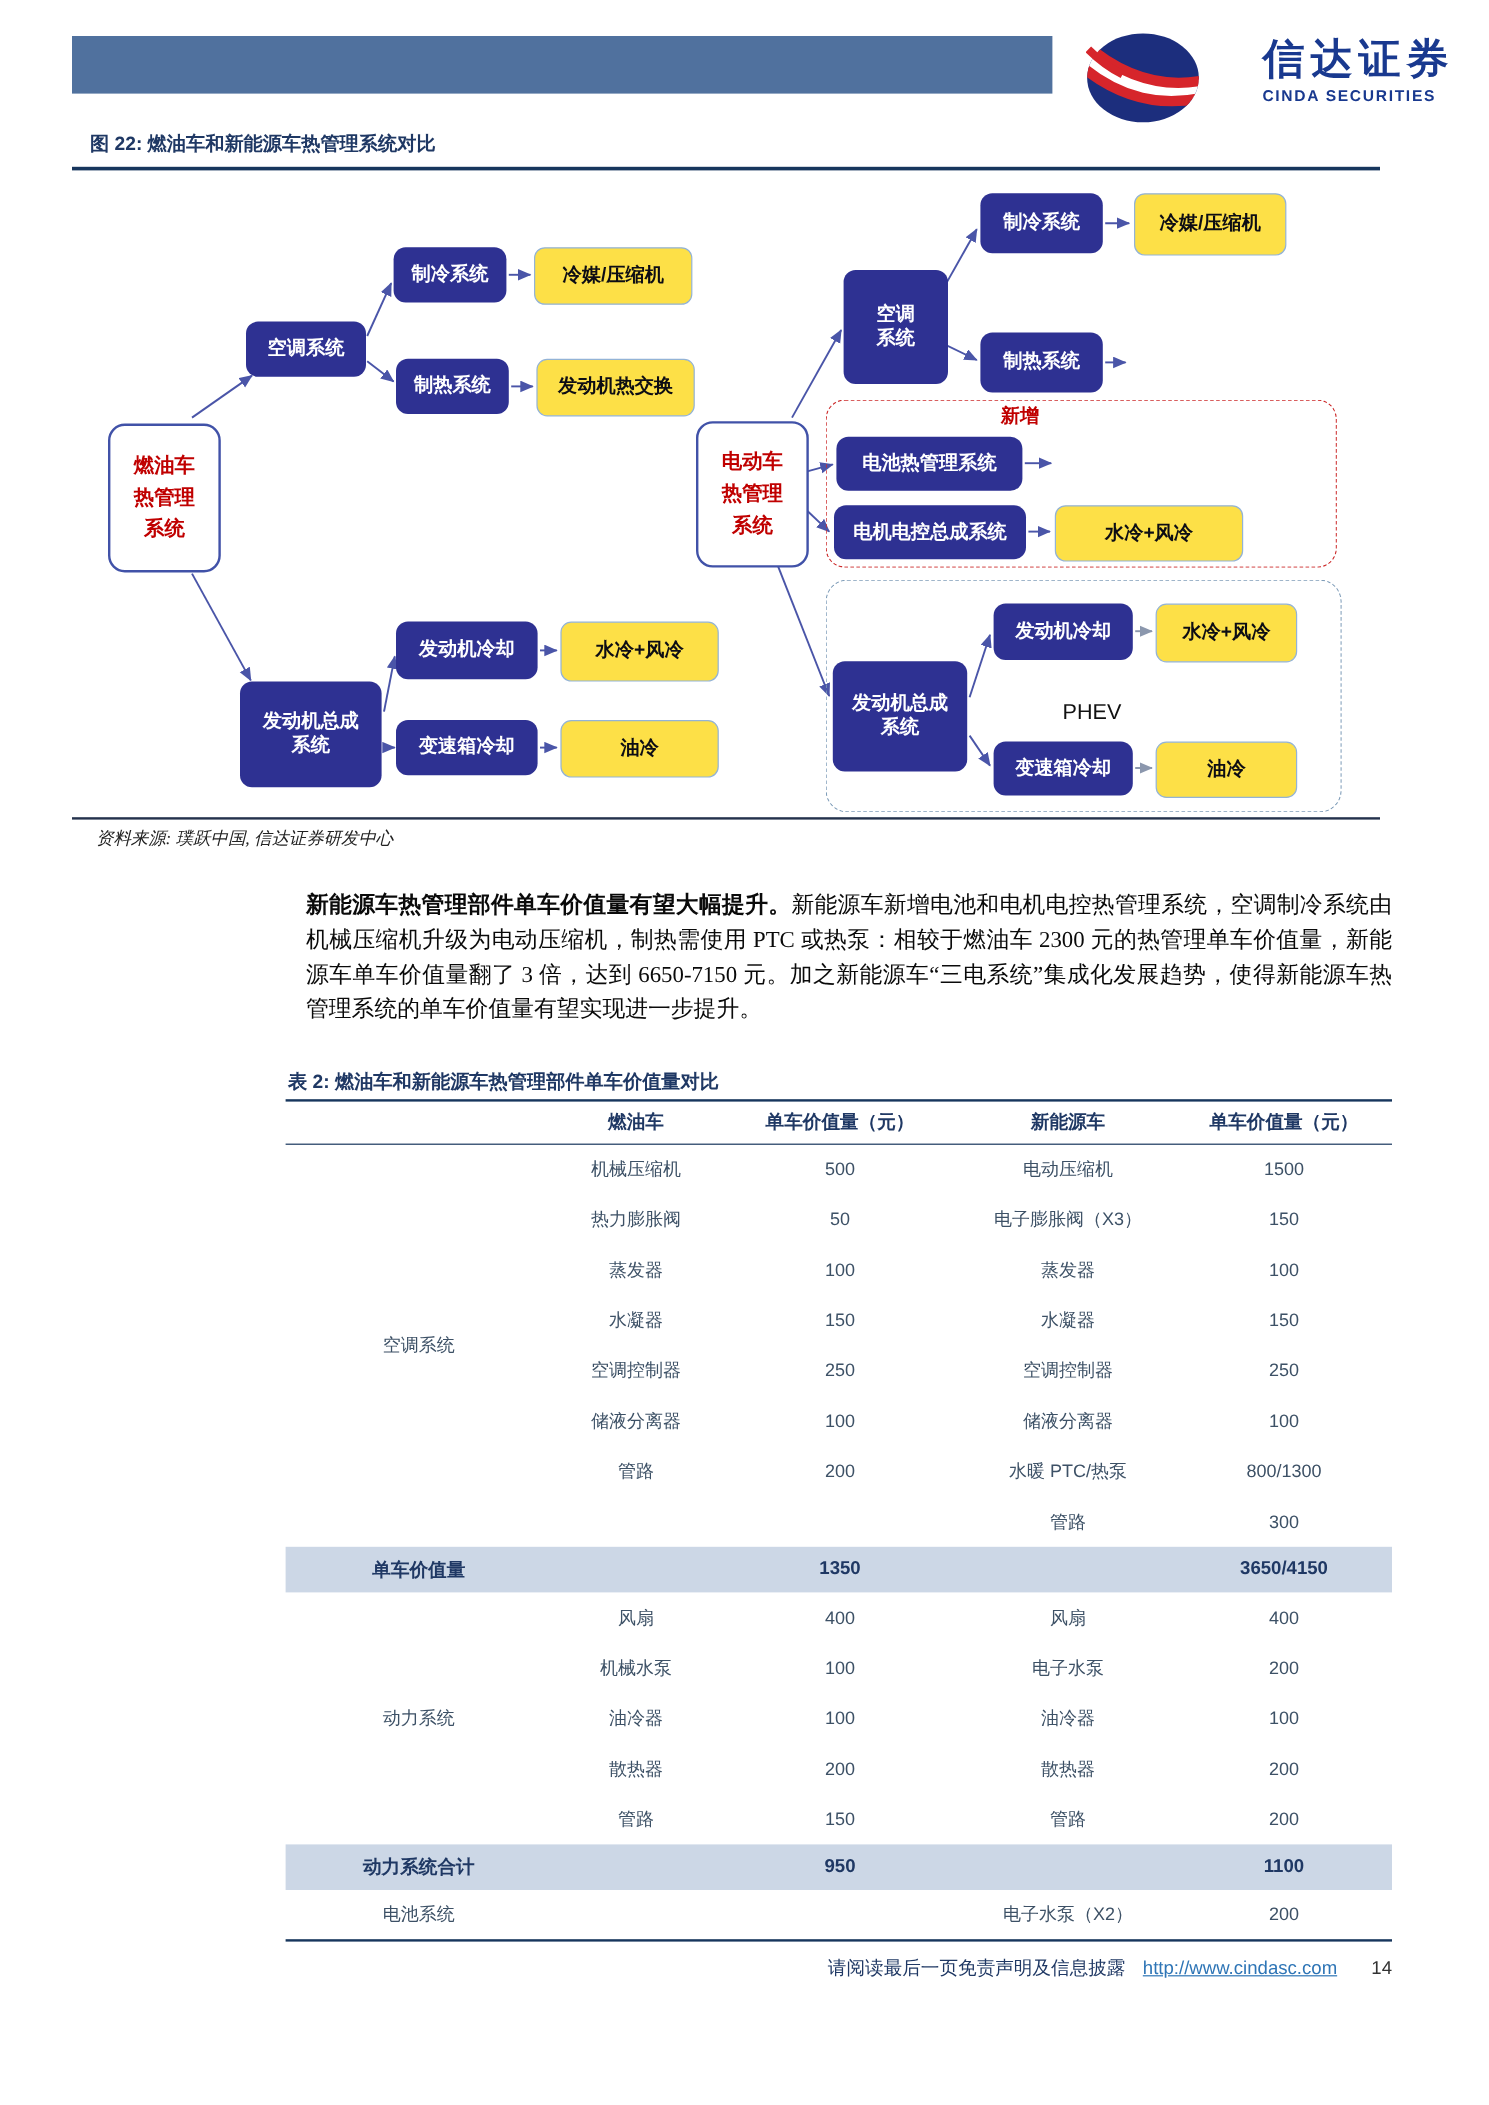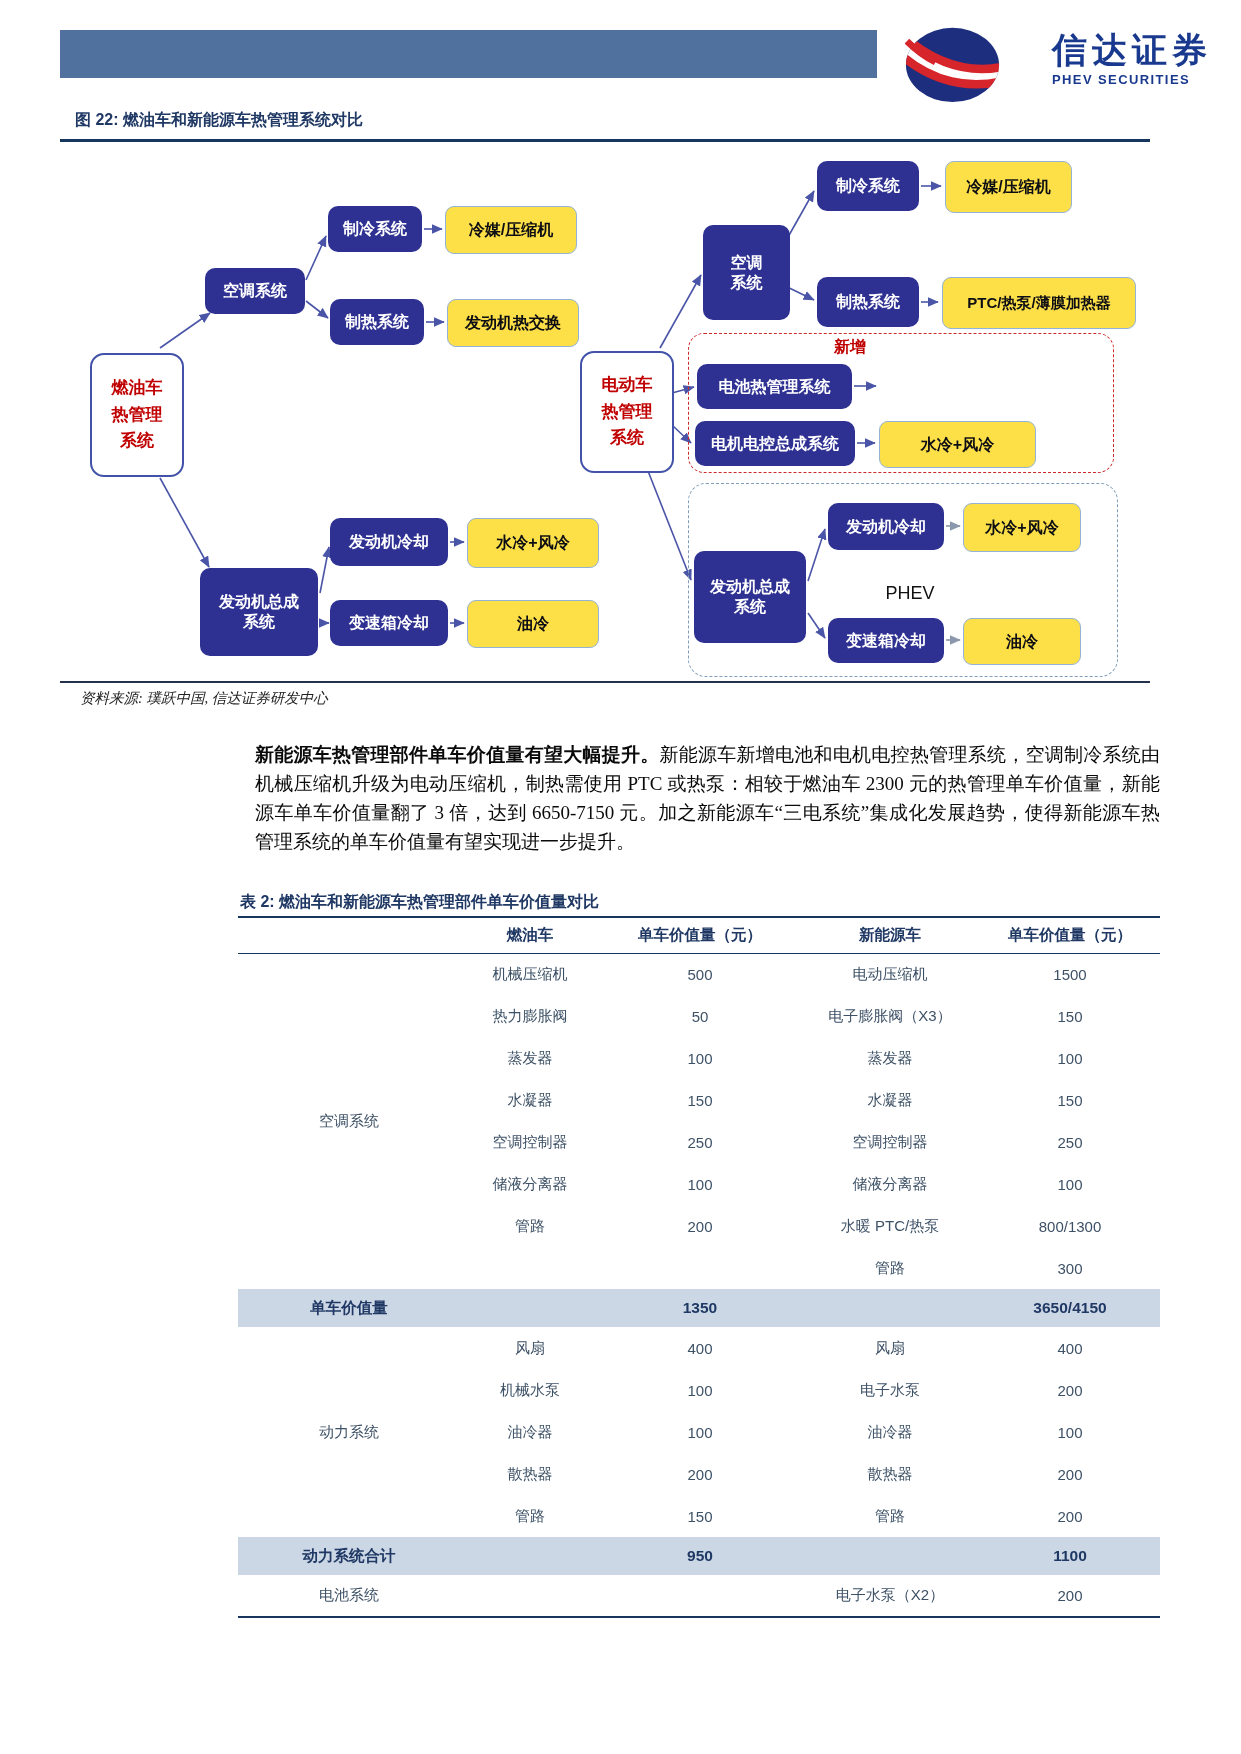--- a/index.html
+++ b/index.html
@@ -66,21 +66,21 @@
       <g clip-path="url(#lg)">
         <path d="M-12 12 C 30 54, 70 62, 112 52" stroke="#ffffff" stroke-width="16" fill="none"></path>
         <path d="M-12 5 C 30 47, 72 56, 112 45" stroke="#d6252b" stroke-width="9" fill="none"></path>
         <path d="M-14 26 C 28 66, 70 72, 112 60" stroke="#d6252b" stroke-width="9" fill="none"></path>
       </g>
       <path d="M2 20 C 10 28, 20 36, 32 42" stroke="#d6252b" stroke-width="7" fill="none"></path>
     </svg>
   </div>
   <div class="brand">
     <div class="brand-cn">信达证券</div>
-    <div class="brand-en">PHEV SECURITIES</div>
+    <div class="brand-en">CINDA SECURITIES</div>
   </div>
 
   <div class="figtitle">图 22: 燃油车和新能源车热管理系统对比</div>
   <div class="rule-top"></div>
 
   <div class="diagram">
 
     <svg class="arrows" width="1100" height="540" viewBox="0 0 1100 540">
       <defs>
         <marker id="ah" markerWidth="9" markerHeight="8" refX="6.5" refY="3" orient="auto">
@@ -141,21 +141,20 @@
     <div class="nd light" style="left:407px;top:457px;width:130px;height:46px">油冷</div>
 
     <div class="nd rootnode" style="left:520px;top:208px;width:90px;height:118px">电动车
 热管理
 系统</div>
     <div class="nd navy" style="left:643px;top:82px;width:87px;height:95px">空调
 系统</div>
     <div class="nd navy" style="left:757px;top:18px;width:102px;height:50px">制冷系统</div>
     <div class="nd light" style="left:885px;top:18px;width:125px;height:50px">冷媒/压缩机</div>
     <div class="nd navy" style="left:757px;top:134px;width:102px;height:50px">制热系统</div>
-    <div class="nd light" style="left:882px;top:134px;width:192px;height:50px;font-size:15px">PTC/热泵/薄膜加热器</div>
     <div class="nd navy" style="left:637px;top:221px;width:155px;height:45px">电池热管理系统</div>
     <div class="nd navy" style="left:635px;top:278px;width:160px;height:45px">电机电控总成系统</div>
     <div class="nd light" style="left:819px;top:278px;width:155px;height:45px">水冷+风冷</div>
     <div class="nd navy" style="left:634px;top:408px;width:112px;height:92px">发动机总成
 系统</div>
     <div class="nd navy" style="left:768px;top:360px;width:116px;height:47px">发动机冷却</div>
     <div class="nd light" style="left:903px;top:360px;width:116px;height:47px">水冷+风冷</div>
     <div class="nd navy" style="left:768px;top:475px;width:116px;height:45px">变速箱冷却</div>
     <div class="nd light" style="left:903px;top:475px;width:116px;height:45px">油冷</div>
   </div>
@@ -281,14 +280,19 @@
       <tr>
         <td>电池系统</td>
         <td></td>
         <td></td>
         <td>电子水泵（X2）</td>
         <td>200</td>
       </tr>
     </tbody>
   </table>
 
+  <div class="footer">
+    <span class="foot-disc">请阅读最后一页免责声明及信息披露</span>
+    <a class="foot-link" href="#">http://www.cindasc.com</a>
+    <span class="foot-page">14</span>
+  </div>
 
 </div>
 
 </body></html>

